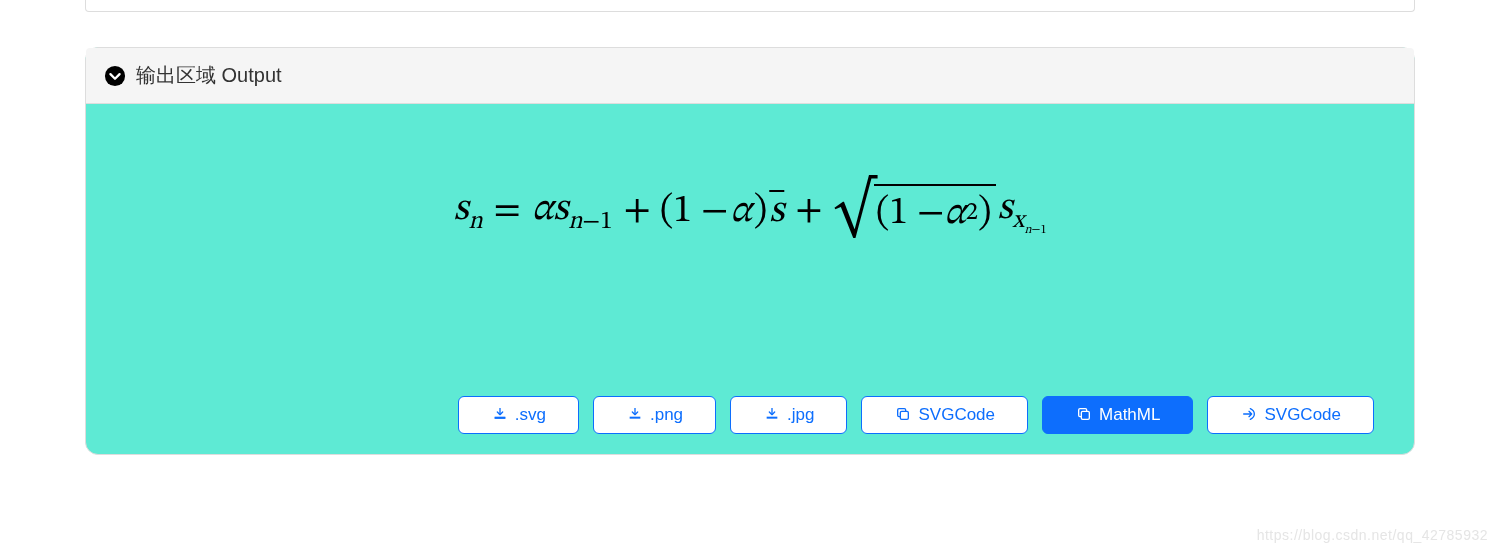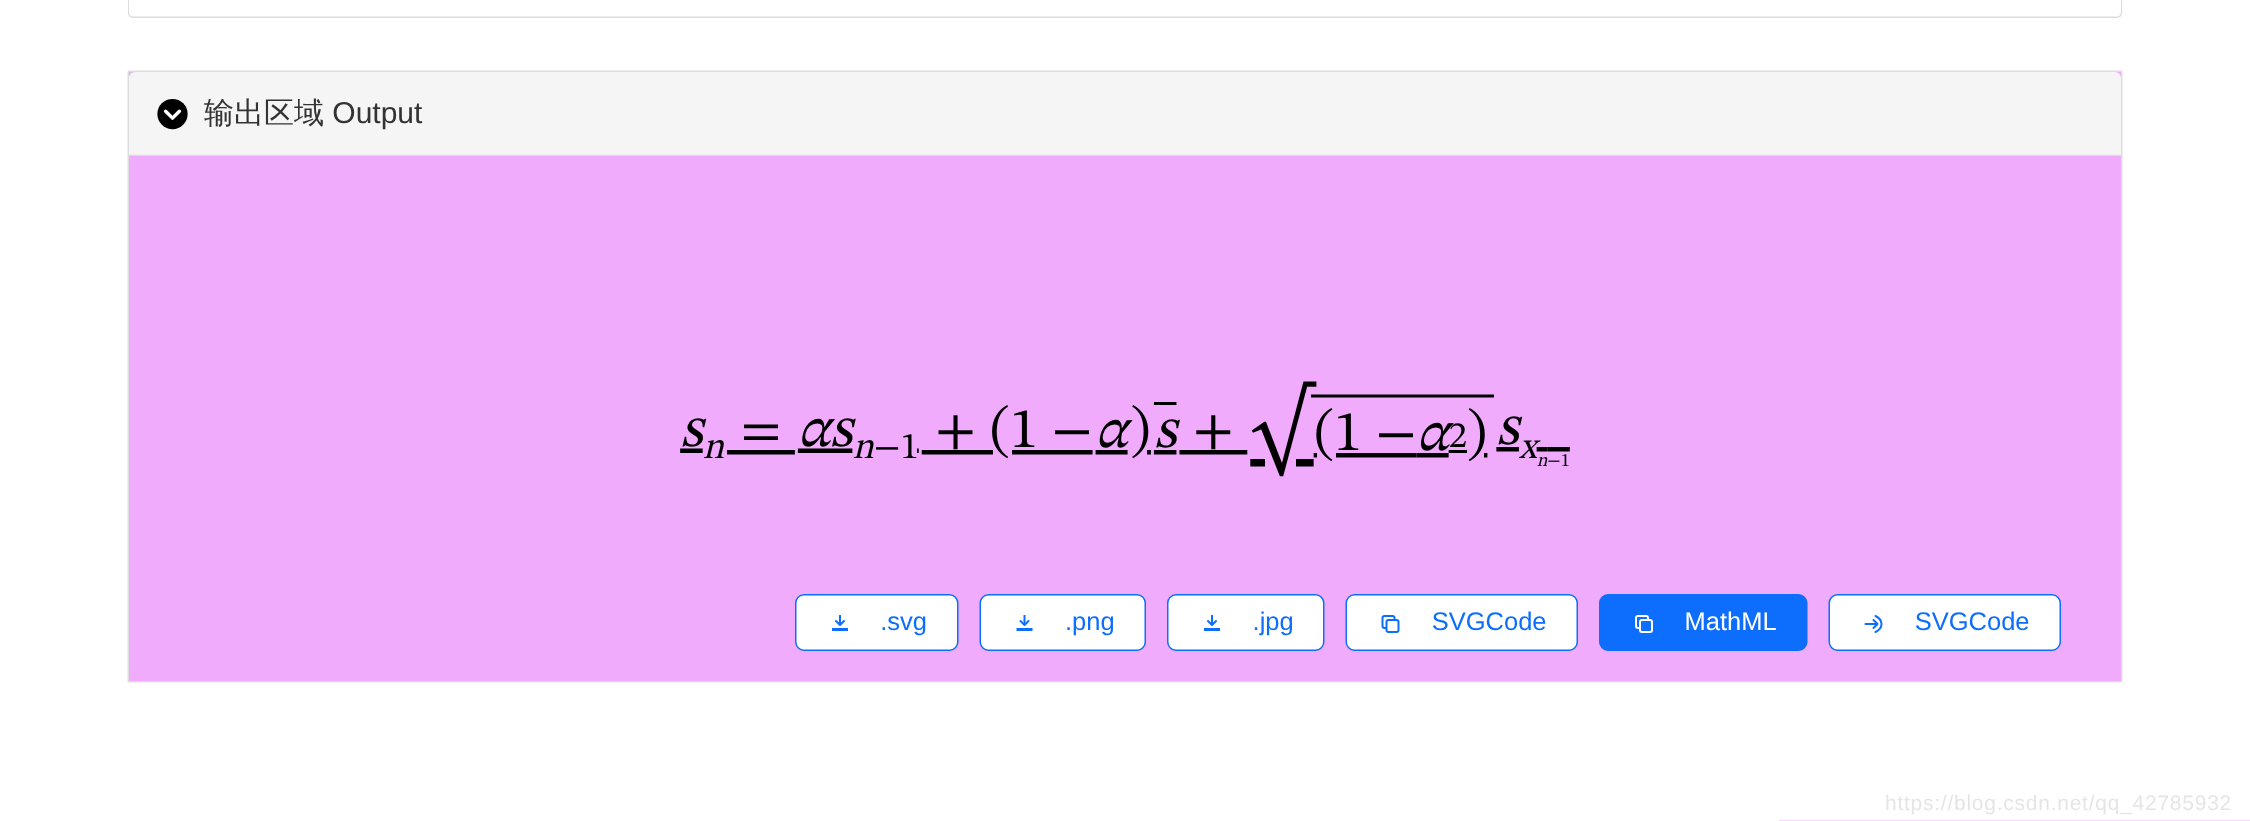--- a/index.html
+++ b/index.html
@@ -20,22 +20,22 @@
       height: 12px;
       border-left: 1px solid #ddd;
       border-right: 1px solid #ddd;
       border-bottom: 1px solid #ddd;
       border-radius: 0 0 4px 4px;
       background: #fff;
     }
     .output-panel {
       margin: 35px 85px 0 85px;
       border: 1px solid #ddd;
-      border-radius: 1px;
-      background: #f0abfc;
+      border-radius: 13px;
+      background: #5eead4;
     }
     .panel-header {
       background: #f5f5f5;
       border-bottom: 1px solid #ddd;
       padding: 14px 18px;
       display: flex;
       align-items: center;
       gap: 10px;
       font-size: 20px;
       color: #333;
@@ -50,24 +50,23 @@
     }
     .panel-body {
       padding: 40px 40px 20px 40px;
       min-height: 350px;
       display: flex;
       flex-direction: column;
     }
     .formula-area {
       flex: 1;
       display: flex;
-      align-items: flex-end;
+      align-items: flex-start;
       justify-content: center;
       padding: 40px 0 60px 0;
-      text-decoration: underline;
     }
     .formula {
       font-family: "Cambria Math", "STIX Two Math", "Latin Modern Math", serif;
       font-size: 38px;
       color: #000;
       font-style: italic;
       display: flex;
       align-items: center;
       gap: 2px;
     }
@@ -97,23 +96,23 @@
       text-decoration-thickness: 1.5px;
     }
     .button-row {
       display: flex;
       gap: 14px;
       justify-content: flex-end;
       padding-top: 20px;
     }
     .btn {
       display: inline-flex;
-      align-items: flex-end;
-      gap: 18px;
-      padding: 8px 20px;
+      align-items: flex-start;
+      gap: 6px;
+      padding: 8px 32px;
       border: 1px solid #0d6efd;
       border-radius: 6px;
       background: #fff;
       color: #0d6efd;
       font-size: 17px;
       cursor: pointer;
       font-family: inherit;
     }
     .btn.active {
       background: #0d6efd;

